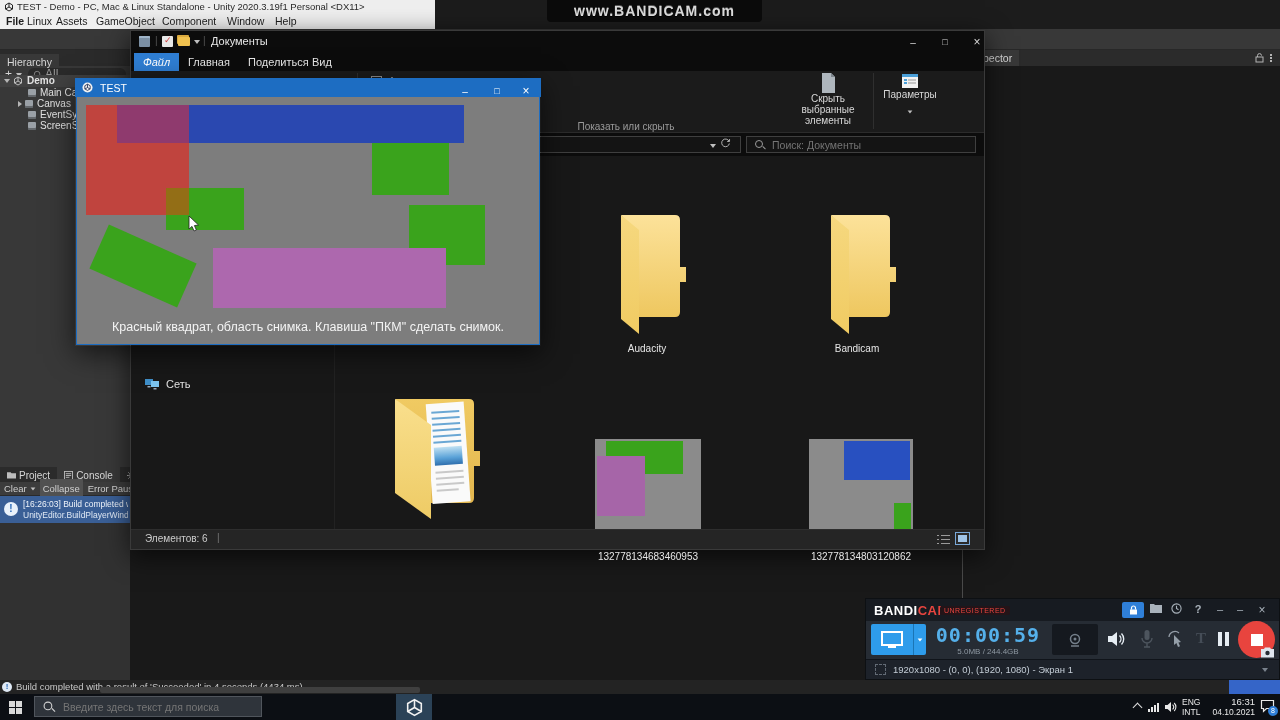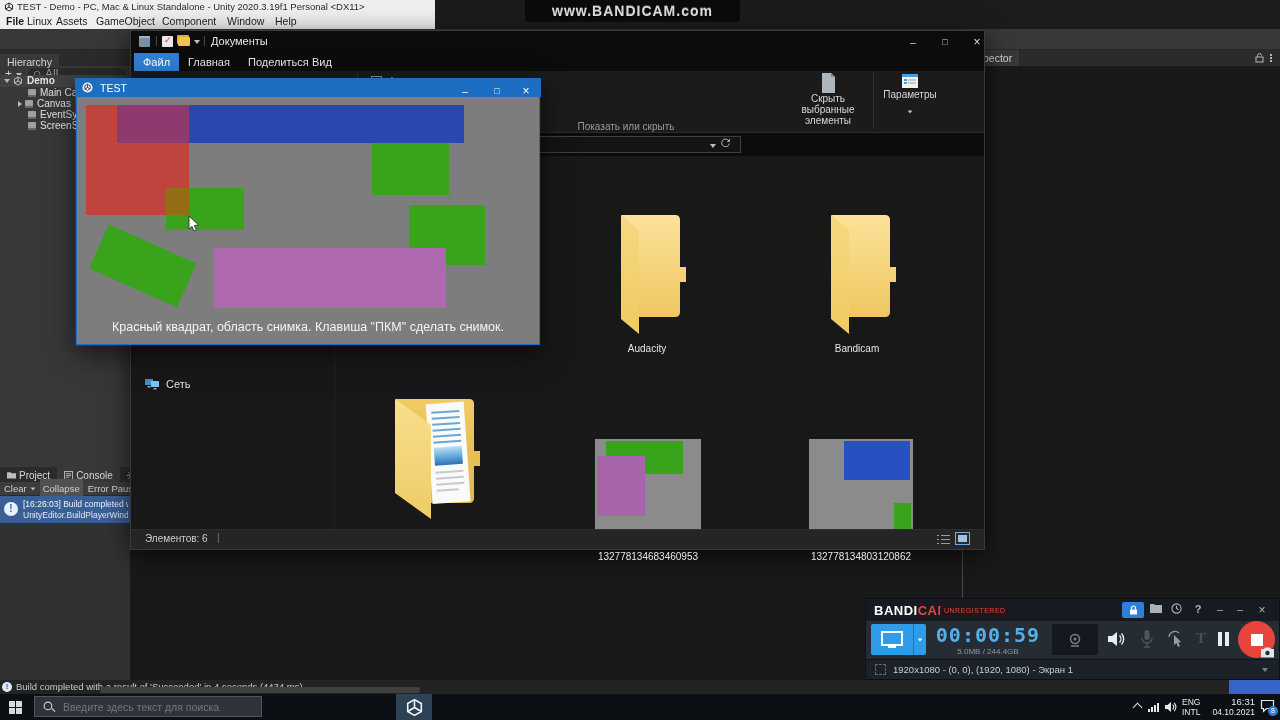--- a/index.html
+++ b/index.html
@@ -255,21 +255,21 @@
       <div class="abs" style="left:47px;top:6px;width:12px;height:9px;background:#f0c14f;border-radius:1px;box-shadow:-1px -2px 0 0 #d9a93e;"></div>
       <span class="caret abs" style="left:63px;top:9px;"></span>
       <span class="abs" style="left:72px;top:4px;color:#555;font-size:10px;">|</span>
       <span class="abs" style="left:80px;top:4px;font-size:11px;color:#e8e8e8;">Документы</span>
       <div class="capbtn g-min" style="left:767px;"></div>
       <div class="capbtn g-max" style="left:799px;"></div>
       <div class="capbtn g-close" style="left:831px;"></div>
     </div>
 
     <div class="abs" style="left:0;top:22px;width:853px;height:18px;background:#0c0c0c;">
-      <div class="etab" style="left:3px;background:#2f7ed3;color:#fff;">
+      <div class="etab" style="left:3px;background:#2f7ed3;color:#fff;font-style:italic;">
           <span>Файл</span>
         </div>
       <div class="etab" style="left:48px;">
           <span>Главная</span>
         </div>
       <div class="etab" style="left:108px;">
           <span>Поделиться</span>
         </div>
       <div class="etab" style="left:172px;">
           <span>Вид</span>
@@ -321,20 +321,24 @@
 
     <div class="abs" style="left:0;top:102px;width:853px;height:23px;background:#0c0c0c;">
       <div class="abs" style="left:40px;top:3px;width:570px;height:17px;background:#141414;border:1px solid #3f3f3f;box-sizing:border-box;">
         <span class="caret abs" style="left:538px;top:7px;"></span>
       </div>
       <div class="abs" style="left:589px;top:5px;">
         <svg width="11" height="11" viewBox="0 0 12 12">
             <path d="M9.8 3.4A4.2 4.2 0 1 0 10.2 6" fill="none" stroke="#bdbdbd" stroke-width="1"></path>
             <path d="M10.4 1.2v2.6H7.8" fill="none" stroke="#bdbdbd" stroke-width="1"></path>
           </svg>
+      </div>
+      <div class="abs" style="left:615px;top:3px;width:230px;height:17px;background:#141414;border:1px solid #3f3f3f;box-sizing:border-box;display:flex;align-items:center;">
+        <span class="mag" style="color:#9a9a9a;margin:0 6px 0 8px;"></span>
+        <input style="background: transparent; border: none; outline: none; color: rgb(154, 154, 154); font-size: 10.5px; width: 180px;" placeholder="Поиск: Документы">
       </div>
     </div>
 
     <div class="abs" style="left:0;top:125px;width:853px;height:373px;background:#181818;">
       <div class="abs vline" style="left:203px;top:0;height:373px;background:#222;"></div>
 
       <div class="abs" style="left:14px;top:222px;display:flex;align-items:center;">
         <svg width="14" height="12" viewBox="0 0 14 12">
             <rect x="0" y="1" width="8" height="6" fill="#3f8fc9"></rect>
             <rect x="2.5" y="8" width="3" height="1.5" fill="#9ab"></rect>
@@ -468,21 +472,21 @@
       <div class="grect" style="left:332px;top:108px;width:76px;height:60px;background:#3aa31c;"></div>
       <div class="grect" style="left:18px;top:145px;width:96px;height:48px;background:#3aa31c;transform:rotate(24deg);"></div>
       <div class="grect" style="left:136px;top:151px;width:233px;height:60px;background:#ad68ae;"></div>
       <div class="gcap">Красный квадрат, область снимка. Клавиша "ПКМ" сделать снимок.</div>
       <svg class="abs" style="left:111px;top:118px;" width="12" height="18" viewBox="0 0 12 18">
         <path d="M1 1l0 13 3-2.6L6 16l2.4-1-2-4.4L10.5 10Z" fill="#fff" stroke="#222" stroke-width=".8"></path>
       </svg>
     </div>
   </div>
 
-  <div class="abs" style="left:525px;top:0;width:215px;height:22px;background:#0a0a0a;z-index:40;border-radius:0 0 4px 4px;display:flex;align-items:center;justify-content:center;">
+  <div class="abs" style="left:547px;top:0;width:215px;height:22px;background:#0a0a0a;z-index:40;border-radius:0 0 4px 4px;display:flex;align-items:center;justify-content:center;">
     <span style="font-size:14px;font-weight:bold;letter-spacing:1px;color:#d9d9d9;text-shadow:0 1px 0 #000,0 -1px 0 #555;">www.BANDICAM.com</span>
   </div>
 
   <div class="abs" id="bandicam">
     <div class="abs" style="left:0;top:0;width:413px;height:22px;background:#171b21;">
       <span class="abs" style="left:8px;top:4px;font-size:13px;font-weight:bold;letter-spacing:.5px;">
         <span style="color:#fff;">BANDI</span><span style="color:#e8453f;">CAM</span>
       </span>
       <span class="abs" style="left:74px;top:7px;font-size:7px;color:#e8453f;background:#241418;padding:1px 4px;border-radius:2px;letter-spacing:.5px;">UNREGISTERED</span>
       <div class="abs" style="left:256px;top:3px;width:22px;height:16px;background:#2f7fd8;border-radius:2px;display:flex;align-items:center;justify-content:center;">

